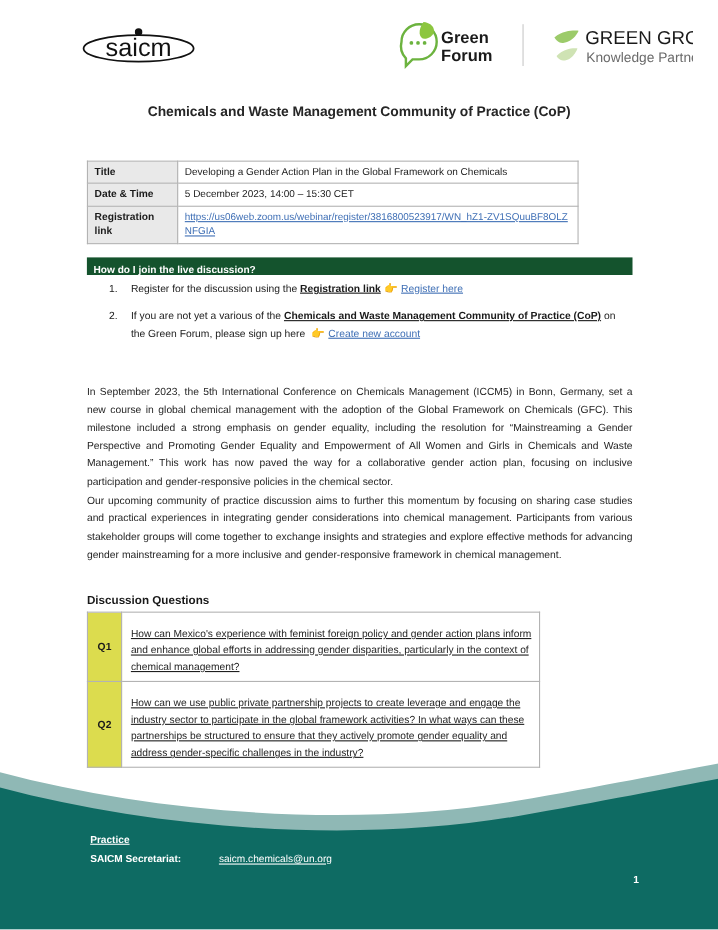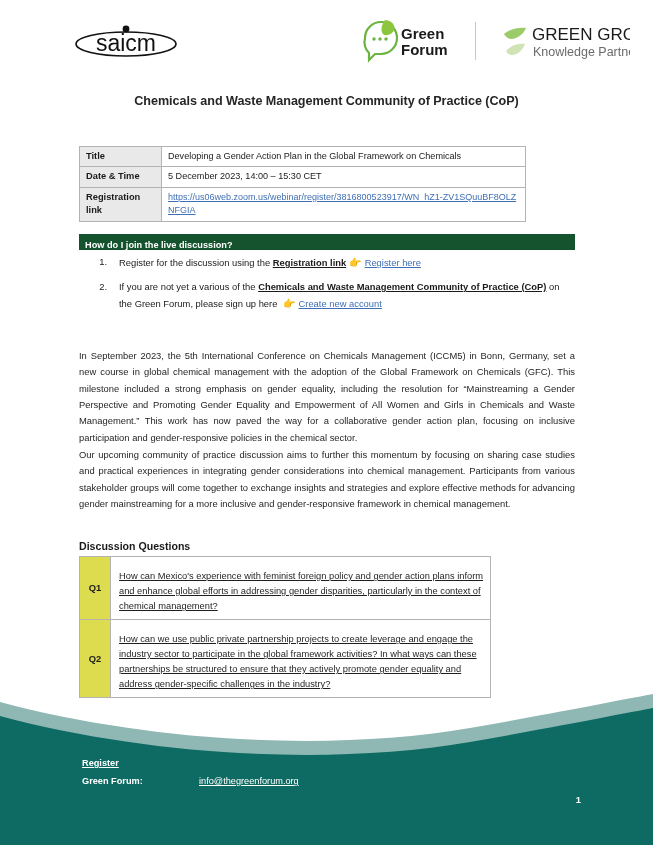--- a/index.html
+++ b/index.html
@@ -317,23 +317,23 @@
   </tbody>
 </table>
 
 <div class="footer-wrap">
   <svg class="footer-wave" viewBox="0 0 653 165" preserveAspectRatio="none" aria-hidden="true">
     <path d="M0 22 C150 62 330 72 470 48 C545 35 610 22 653 14 L653 165 L0 165 Z" fill="#8fb8b5"></path>
     <path d="M0 36 C150 76 330 86 470 62 C545 49 610 36 653 28 L653 165 L0 165 Z" fill="#0e6b63"></path>
   </svg>
 
   <div class="footer-content">
-    <div class="contact-label">Register</div>
-
+    <div class="contact-label">Practice</div>
 
     <div class="contact-row">
-      <span class="contact-key">Green Forum:</span>
-      <a class="contact-val" href="#" style="color:#fff">info@thegreenforum.org</a>
-    </div>
+      <span class="contact-key">SAICM Secretariat:</span>
+      <a class="contact-val" href="#" style="color:#fff">saicm.chemicals@un.org</a>
+    </div>
+
   </div>
 
   <div class="page-num">1</div>
 </div>
 
 </body></html>

